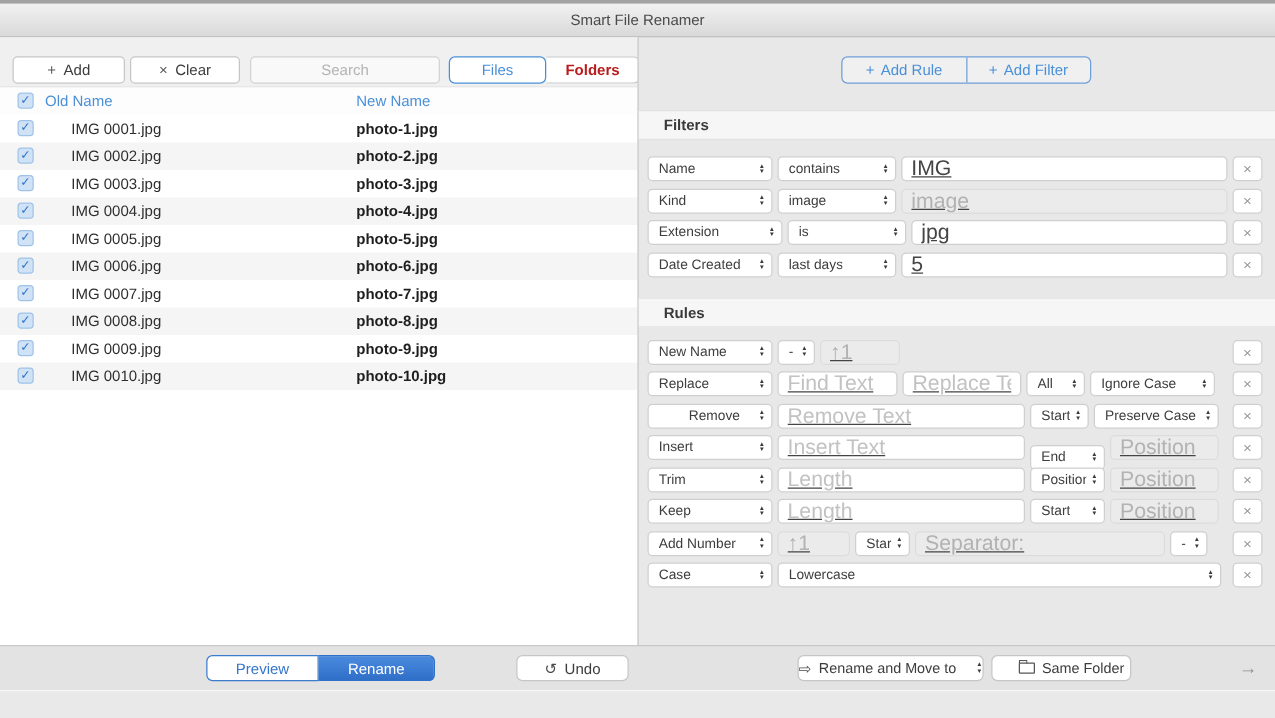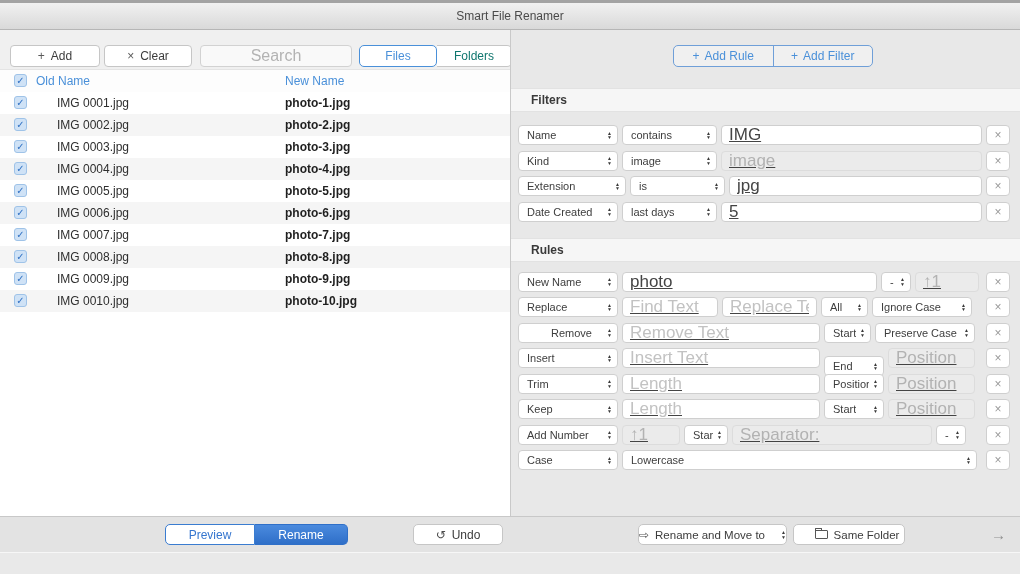--- a/index.html
+++ b/index.html
@@ -28,31 +28,31 @@
     background:#fff;border:1px solid #c6c6c6;border-radius:4px;
     display:flex;align-items:center;justify-content:center;gap:6px;
     font-size:12px;color:#3c3c3c;cursor:default;
   }
   .tbtn .ticon{font-size:12px;color:#5a5a5a;}
   .btn-add{left:10px;width:90px;}
   .btn-clear{left:104px;width:88px;}
   .search{
     position:absolute;top:15px;left:200px;width:152px;height:22px;box-sizing:border-box;
     background:#f9f9f9;border:1px solid #d2d2d2;border-radius:4px;
-    text-align:center;font-size:16px;color:#555;outline:none;
+    text-align:center;font-size:12px;color:#555;outline:none;
     font-family:"Liberation Sans","DejaVu Sans",sans-serif;
   }
   .search::placeholder{color:#b3b3b3;}
   .seg-files{position:absolute;top:15px;left:359px;display:flex;}
   .seg-files .sf{
     height:22px;box-sizing:border-box;display:flex;align-items:center;justify-content:center;
     font-size:12px;background:#fff;
   }
   .sf-files{width:78px;border:1px solid #4a90d9;color:#4a90d9;border-radius:5px;z-index:2;}
-  .sf-folders{width:75px;border:1px solid #c6c6c6;border-left:none;color:#0f766e;border-radius:0 5px 5px 0;}
+  .sf-folders{width:75px;border:1px solid #c6c6c6;border-left:none;color:#b91c1c;border-radius:0 5px 5px 0;font-weight:bold;}
 
   .toolbar-right{position:absolute;top:0;left:0;width:510px;height:40px;}
   .seg-addrules{
     position:absolute;top:15px;left:162px;width:200px;height:22px;box-sizing:border-box;
     border:1px solid #6f9fd8;border-radius:5px;display:flex;background:rgba(255,255,255,0.35);
   }
   .seg-addrules .ar{
     flex:1;display:flex;align-items:center;justify-content:center;gap:5px;
     font-size:12px;color:#4a90d9;
   }
@@ -316,21 +316,20 @@
     <div class="band band-rules">Rules</div>
     <div id="rule-rows" class="rows-rules">
         <div class="crow">
           <div class="ctl select" style="width: 100px;">
             <span class="sel-label">New Name</span>
             <span class="stepper">
               <span>▲</span>
               <span>▼</span>
             </span>
           </div>
-          <input class="ctl inp" value="photo" style="width: 255px;">
           <div class="ctl select" style="width: 30px;">
             <span class="sel-label">-</span>
             <span class="stepper">
               <span>▲</span>
               <span>▼</span>
             </span>
           </div>
           <input class="ctl inp dis" placeholder="↑1" disabled="" style="width: 64px;">
           <div class="ctl xbtn push">×</div>
         </div>

